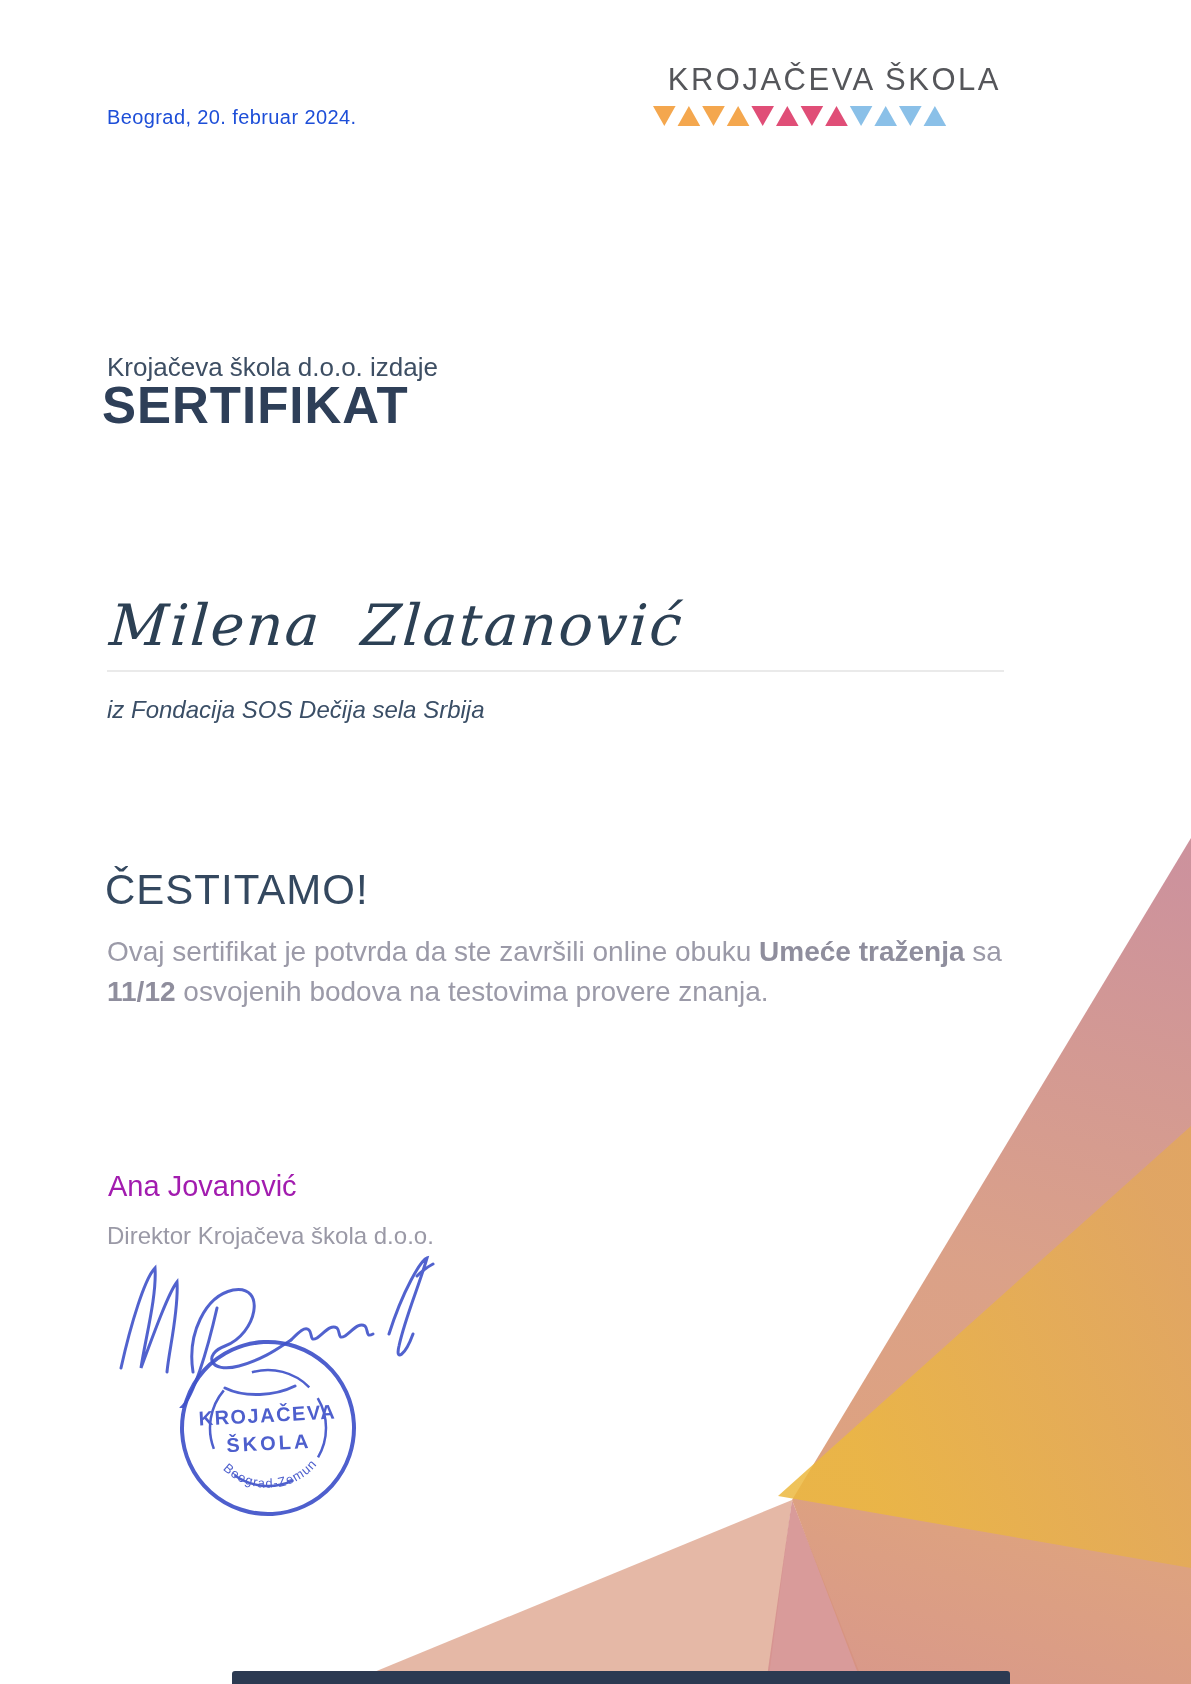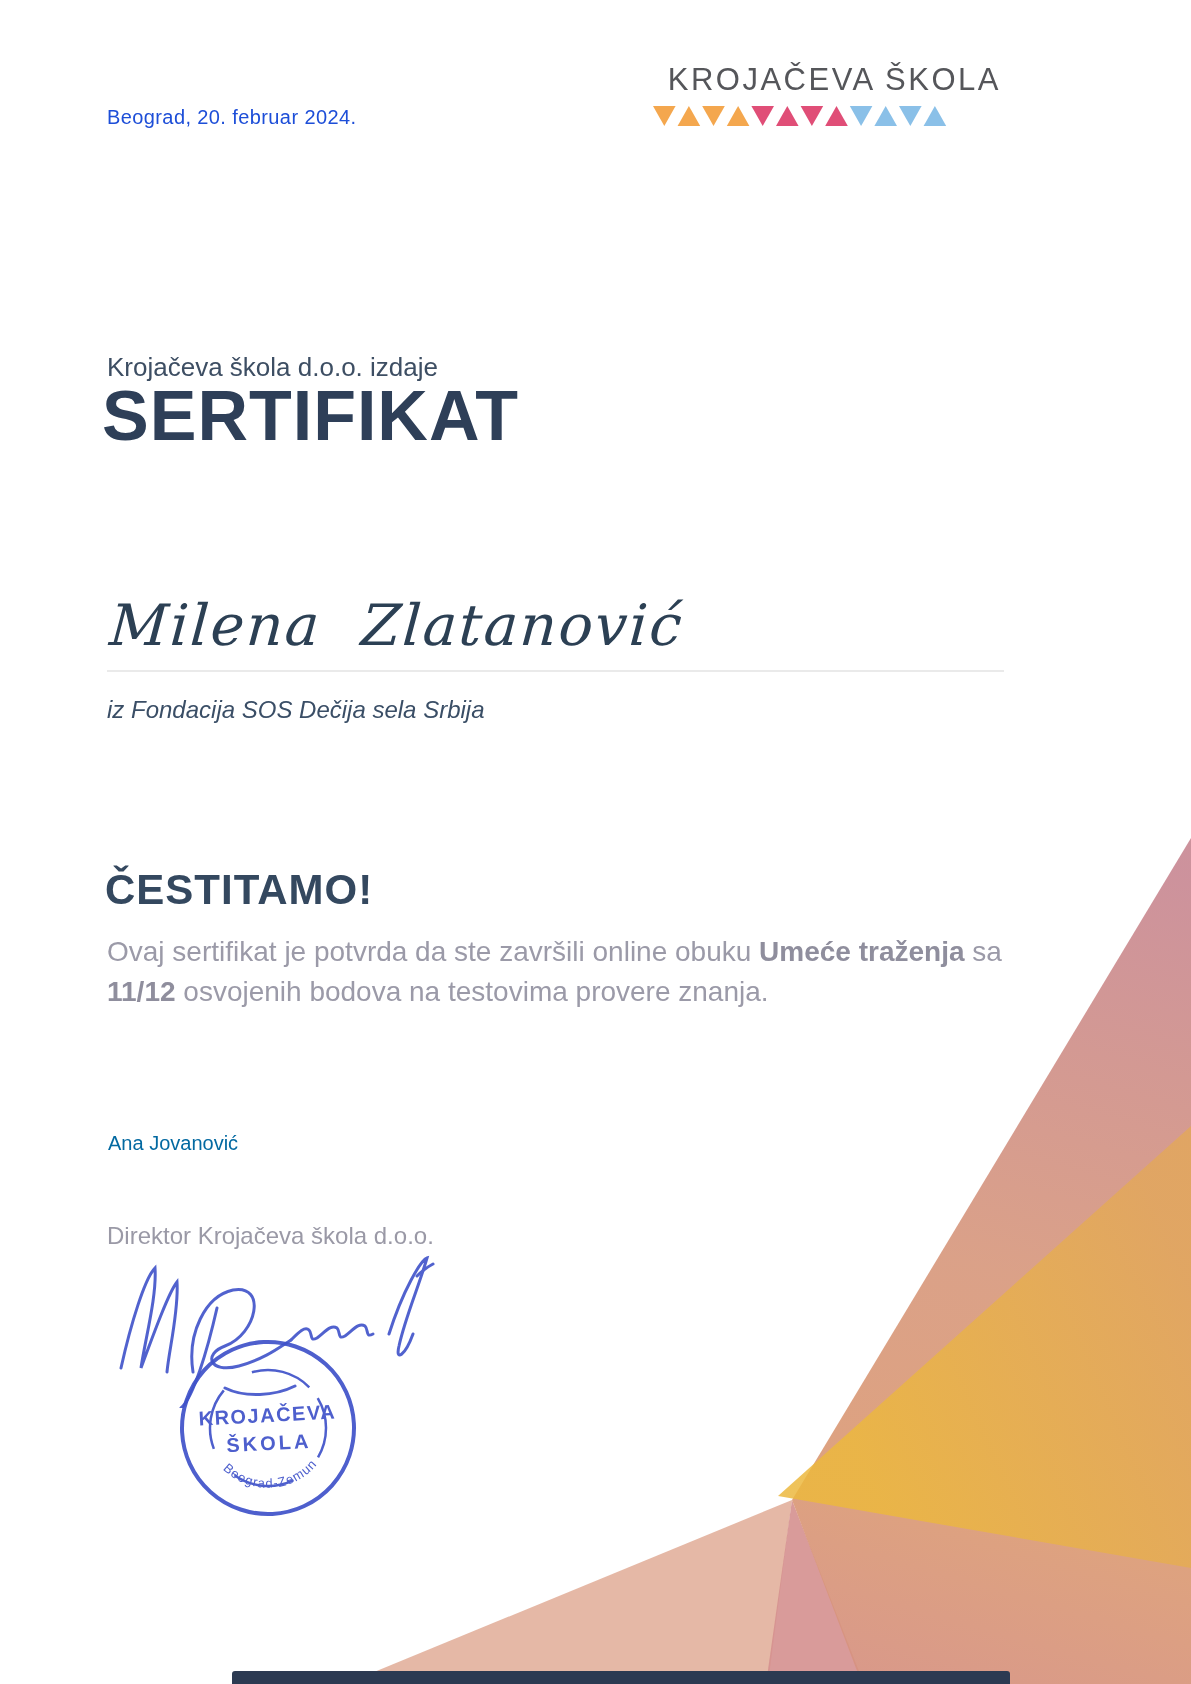--- a/index.html
+++ b/index.html
@@ -8,36 +8,36 @@
   .deco-svg{position:absolute;left:0;top:0;z-index:0;pointer-events:none;}
   .content{position:absolute;left:0;top:0;width:100%;height:100%;z-index:1;}
 
   .date{position:absolute;left:107px;top:106px;font-size:20px;letter-spacing:.4px;color:#1d4ed8;}
 
   .logo{position:absolute;top:62px;right:190px;text-align:right;}
   .logo-text{font-size:31px;letter-spacing:2.5px;color:#55565a;font-weight:normal;white-space:nowrap;margin-left:16px;}
   .logo-tris{display:block;margin-top:7px;}
 
   .issuer{position:absolute;left:107px;top:352px;font-size:26px;color:#3d4e63;}
-  .title{position:absolute;left:102px;top:376px;font-size:70px;font-weight:bold;
+  .title{position:absolute;left:102px;top:376px;font-size:51px;font-weight:bold;
          letter-spacing:1px;color:#2e3f58;}
 
   .recipient{position:absolute;left:110px;top:592px;font-size:57px;color:#2c4054;
              font-family:"DejaVu Serif", serif;font-style:italic;letter-spacing:2px;
              word-spacing:20px;transform:skewX(-4deg);}
   .name-line{position:absolute;left:107px;top:670px;width:897px;height:2px;background:#eaeaea;}
   .recipient-from{position:absolute;left:107px;top:696px;font-size:24px;font-style:italic;color:#3a4e66;}
 
-  .congrats{position:absolute;left:105px;top:866px;font-size:42px;font-weight:bold;
+  .congrats{position:absolute;left:105px;top:866px;font-size:42px;font-weight:normal;
             letter-spacing:1px;color:#34485f;}
   .body-text{position:absolute;left:107px;top:932px;width:900px;font-size:28px;
              line-height:40px;color:#9b9aa8;}
   .body-text b{color:#8f8e9d;margin-top:24px;}
 
-  .signer-name{position:absolute;left:108px;top:1132px;font-size:20px;color:#0369a1;}
+  .signer-name{position:absolute;left:108px;top:1170px;font-size:29px;color:#a21caf;}
   .signer-title{position:absolute;left:107px;top:1222px;font-size:24px;color:#9a99a6;}
 
   .signature{position:absolute;left:105px;top:1248px;z-index:3;}
   .stamp{position:absolute;left:178px;top:1338px;z-index:2;transform:rotate(-3deg);opacity:.92;}
   .stamp text{font-family:"Liberation Sans", sans-serif;}
 
   .footer-bar{position:absolute;left:232px;bottom:0;width:778px;height:13px;
               background:#2c3a52;border-radius:3px 3px 0 0;z-index:4;}
 </style>
 </head>

